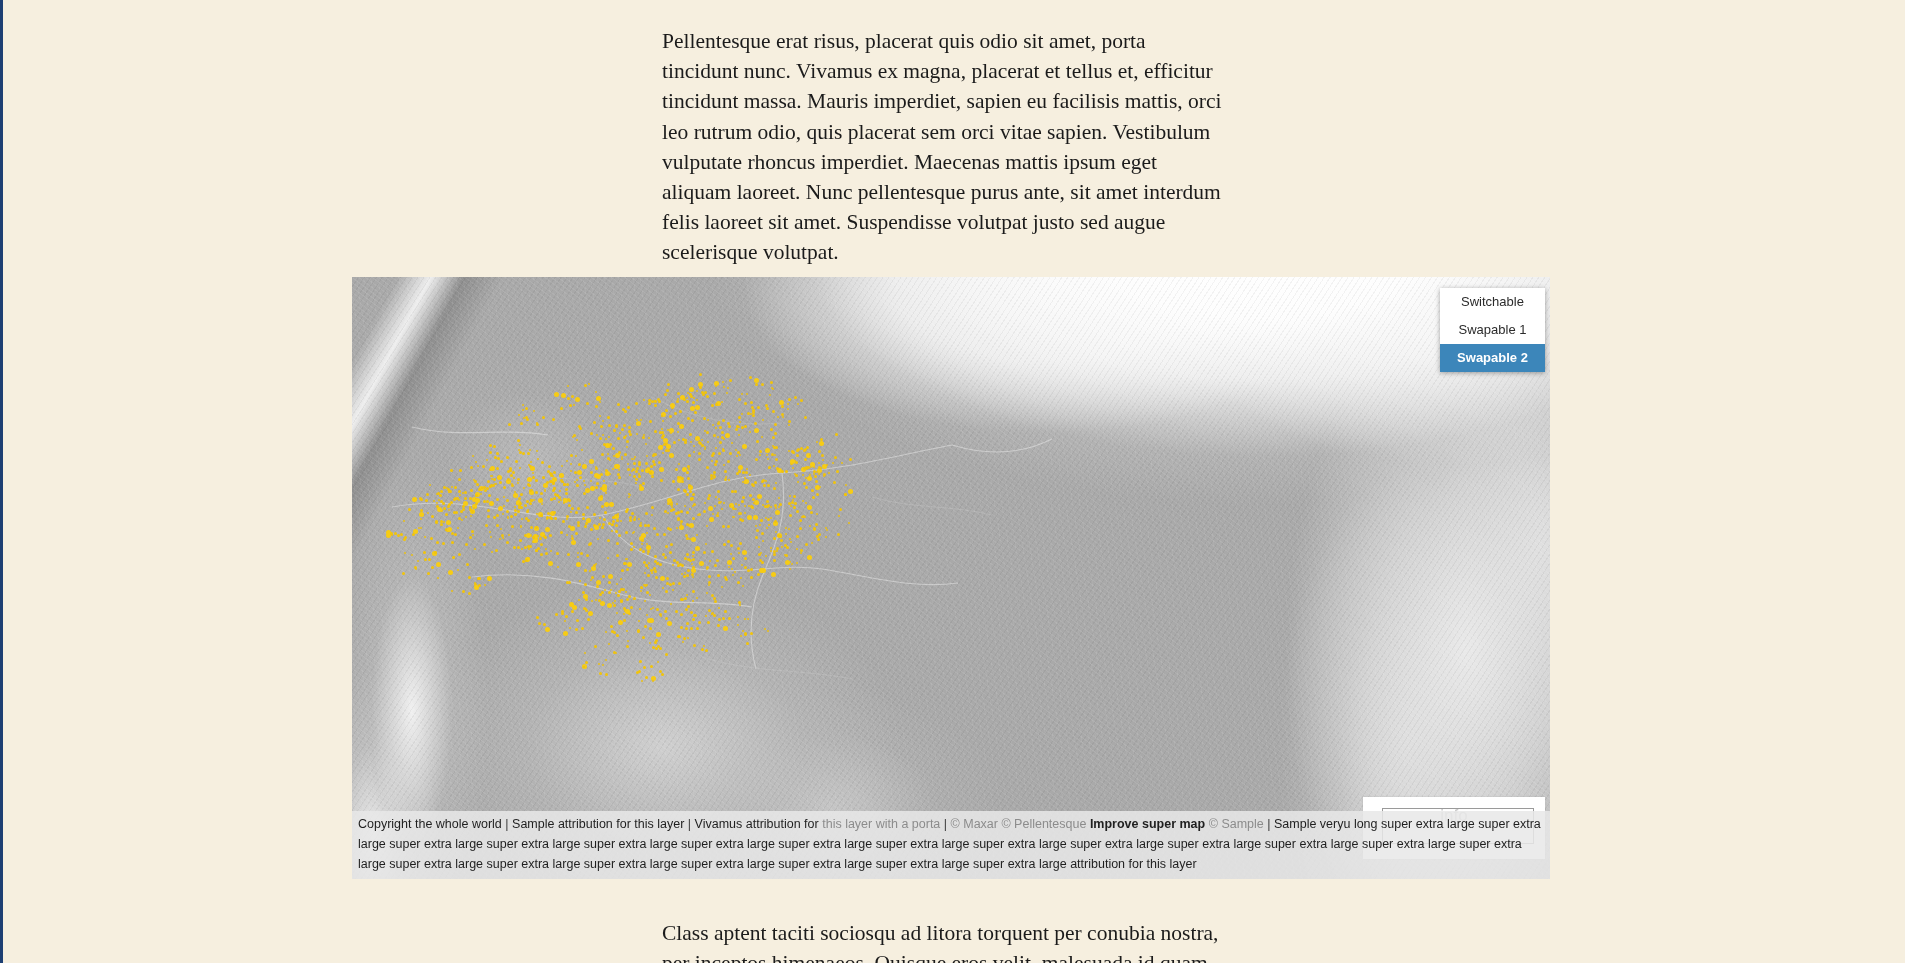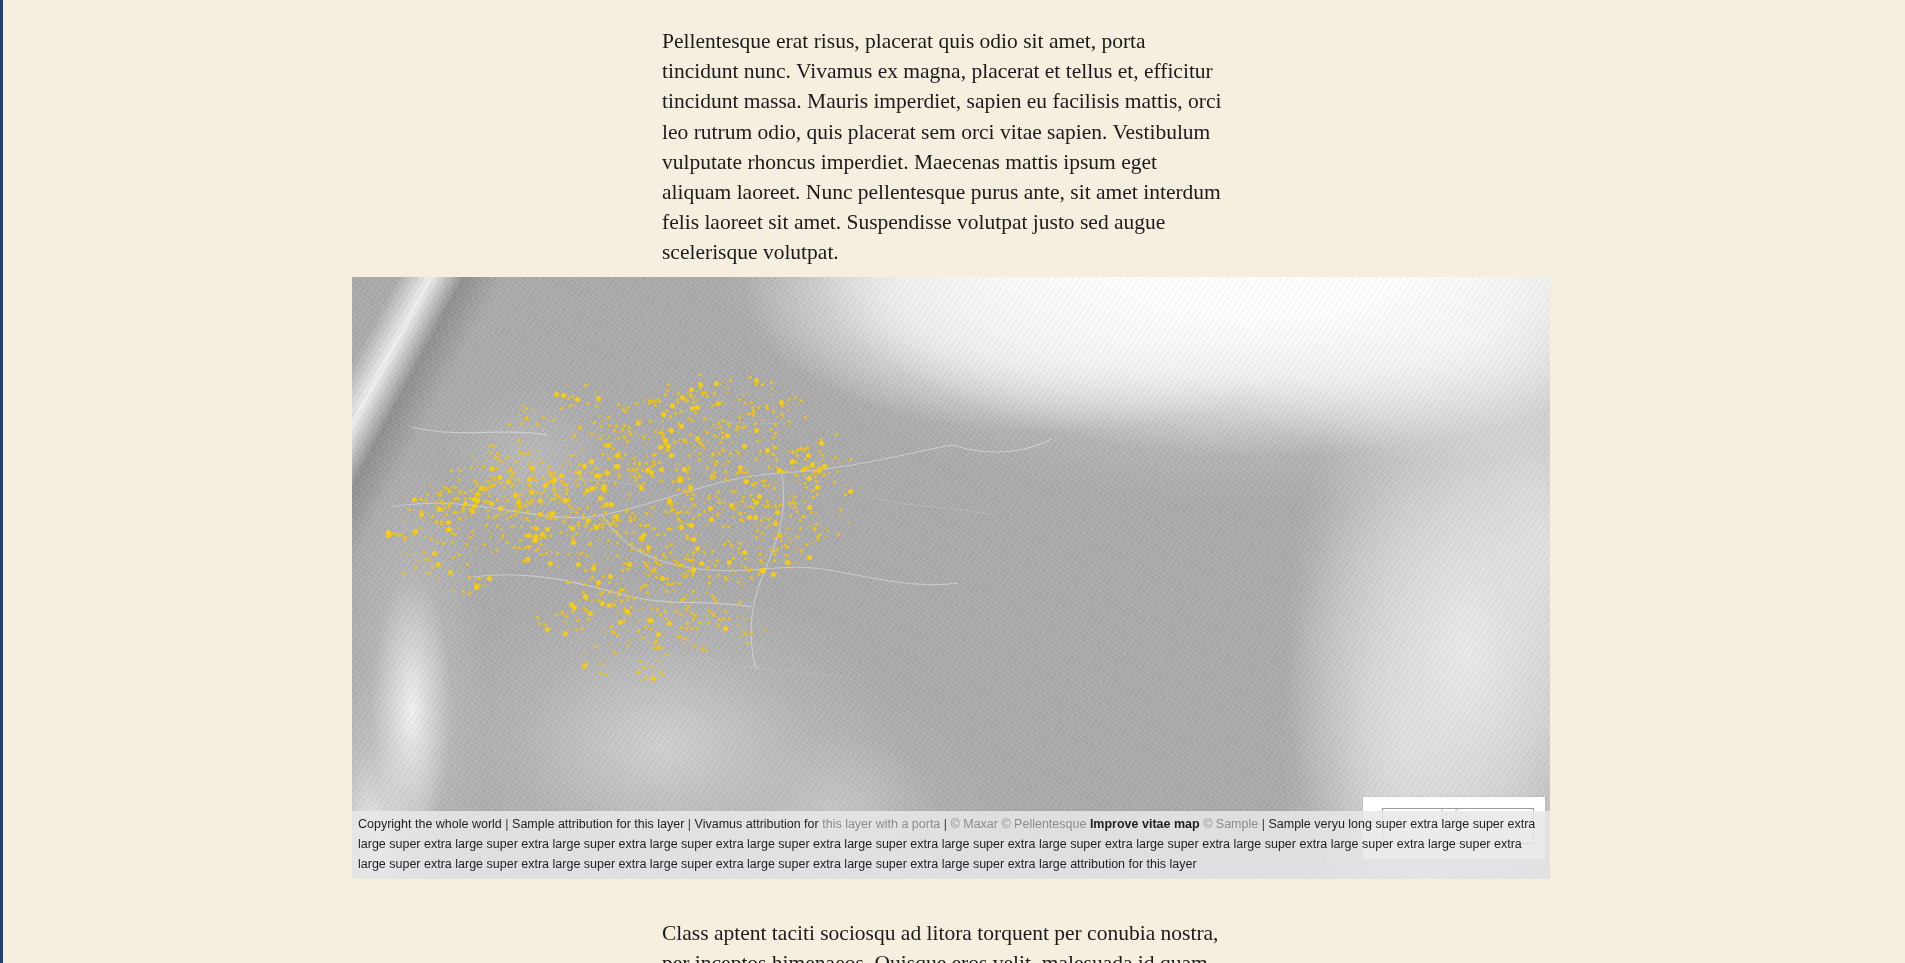--- a/index.html
+++ b/index.html
@@ -1752,37 +1752,42 @@
         <div class="pt sm" style="left: 184.3px; top: 145.4px;"></div>
         <div class="pt sm" style="left: 180.6px; top: 132.8px;"></div>
         <div class="pt sm" style="left: 170.4px; top: 126.5px;"></div>
         <div class="pt sm" style="left: 170.3px; top: 131.5px;"></div>
         <div class="pt" style="left: 183.6px; top: 146.2px;"></div>
         <div class="pt" style="left: 199.5px; top: 141.3px;"></div>
         <div class="pt" style="left: 174.1px; top: 141.3px;"></div>
         <div class="pt" style="left: 189.9px; top: 138.9px;"></div>
       </div>
 
+    <div id="layer-control">
+      <div class="layer-item">Switchable</div>
+      <div class="layer-item">Swapable 1</div>
+      <div class="layer-item active">Swapable 2</div>
+    </div>
 
     <div id="info-control">
       <div id="info-control-label">info</div>
       <div id="info-control-inner"></div>
     </div>
 
     <div id="map-attribution">
       <span>Copyright the whole world</span>
       <span class="sep">|</span>
       <span>Sample attribution for this layer</span>
       <span class="sep">|</span>
       <span>Vivamus attribution for</span>
       <a class="attr-link">this layer with a porta</a>
       <span class="sep">|</span>
       <a class="attr-link">© Maxar</a>
       <a class="attr-link">© Pellentesque</a>
-      <a class="attr-strong">Improve vitae map</a>
+      <a class="attr-strong">Improve super map</a>
       <span class="attr-muted">© Sample</span>
       <span class="sep">|</span>
       <span>Sample veryu long super extra large super extra large super extra large super extra large super extra large super extra large super extra large super extra large super extra large super extra large super extra large super extra large super extra large super extra large super extra large super extra large super extra large super extra large super extra large super extra large super extra large attribution for this layer</span>
     </div>
 
   </div>
 
   <p class="article-paragraph" id="paragraph-bottom">Class aptent taciti sociosqu ad litora torquent per conubia nostra, per inceptos himenaeos. Quisque eros velit, malesuada id quam in,</p>
 
 </div>

